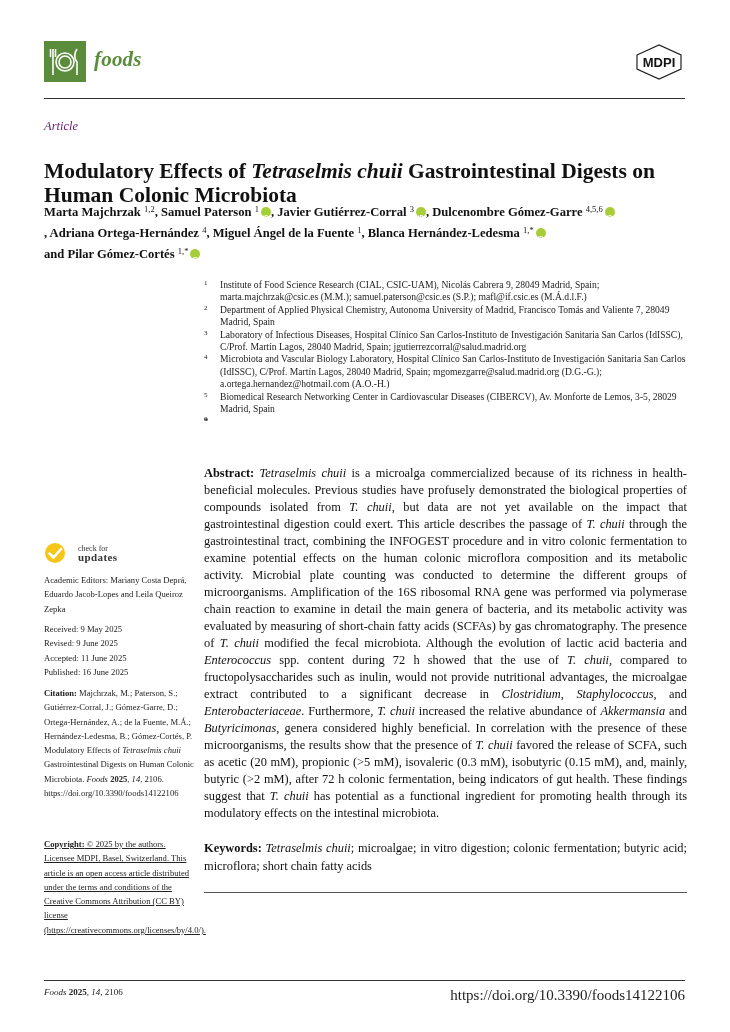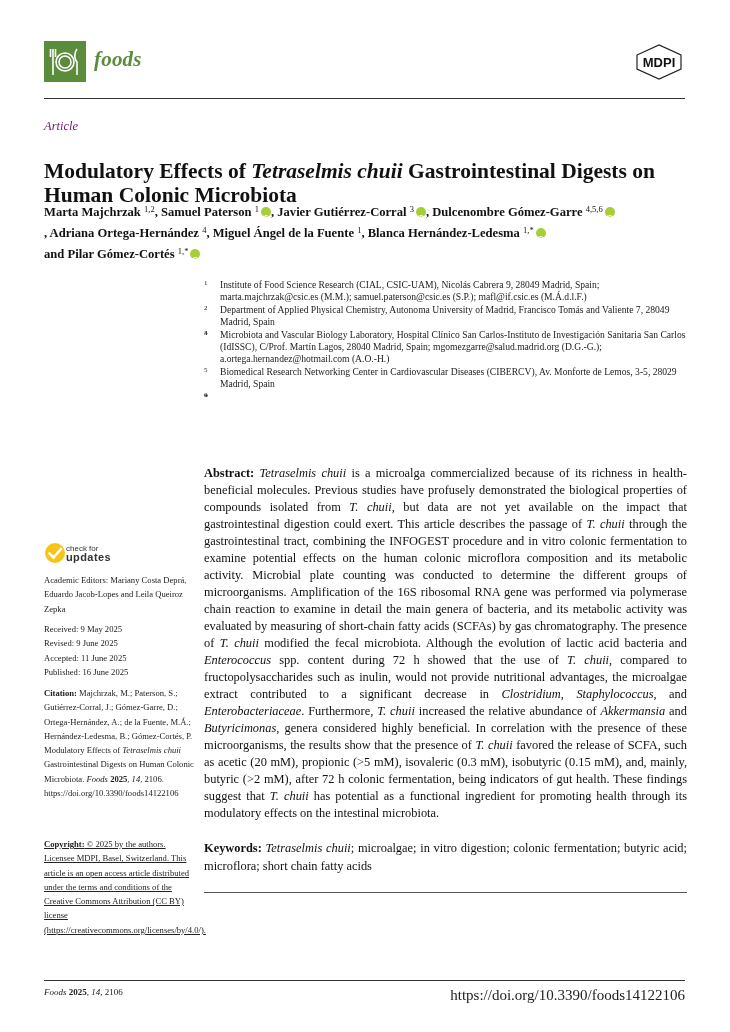--- a/index.html
+++ b/index.html
@@ -30,21 +30,21 @@
 
   .abstract { position: absolute; left: 204px; top: 465px; width: 483px; font-size: 12.4px; line-height: 17px; color: #111; text-align: justify; }
   .abstract b, .keywords b { font-weight: bold; }
   .abstract i, .keywords i { font-style: italic; }
   .keywords { position: absolute; left: 204px; top: 840px; width: 483px; font-size: 12.4px; line-height: 17.75px; color: #111; text-align: justify; }
   .abstract-rule { position: absolute; left: 204px; top: 892px; width: 483px; height: 1px; background: #555; }
 
   .side { position: absolute; left: 44px; width: 150px; font-size: 8.6px; line-height: 14.3px; color: #222; }
   .check-updates { position: absolute; left: 44px; top: 541px; width: 80px; height: 24px; display: flex; align-items: center; }
   .check-icon { width: 22px; height: 22px; }
-  .check-text { margin-left: 0; font-family: Liberation Sans, sans-serif; color: #333; font-size: 8px; line-height: 8.5px; }
+  .check-text { margin-left: 12px; font-family: Liberation Serif, serif; color: #333; font-size: 8px; line-height: 8.5px; }
   .check-text .upd { font-weight: bold; font-size: 11px; letter-spacing: 0.4px; }
   .side b { font-weight: bold; }
   .side i { font-style: italic; }
 
   .footer-rule { position: absolute; left: 44px; top: 980px; width: 641px; height: 1px; background: #333; }
   .footer-left { position: absolute; left: 44px; top: 987px; font-size: 9px; color: #222; }
   .footer-left i { font-style: italic; }
   .footer-right { position: absolute; right: 45px; top: 987px; font-size: 15px; color: #222; }
 </style>
 </head>
@@ -75,21 +75,21 @@
 <div class="header-rule"></div>
 
 <div class="article-type">Article</div>
 <div class="title"><span>Modulatory Effects of </span><i>Tetraselmis chuii</i><span> Gastrointestinal Digests on Human Colonic Microbiota</span></div>
 
 <div class="authors" id="authors"><span>Marta Majchrzak </span><sup>1,2</sup>, <span>Samuel Paterson </span><sup>1</sup><span class="orcid"></span>, <span>Javier Gutiérrez-Corral </span><sup>3</sup><span class="orcid"></span>, <span>Dulcenombre Gómez-Garre </span><sup>4,5,6</sup><span class="orcid"></span><br>, <span>Adriana Ortega-Hernández </span><sup>4</sup>, <span>Miguel Ángel de la Fuente </span><sup>1</sup>, <span>Blanca Hernández-Ledesma </span><sup>1,*</sup><span class="orcid"></span><br> and <span>Pilar Gómez-Cortés </span><sup>1,*</sup><span class="orcid"></span></div>
 
 <div class="affiliations" id="affiliations">
     <div class="aff"><span class="aff-num">1</span><span>Institute of Food Science Research (CIAL, CSIC-UAM), Nicolás Cabrera 9, 28049 Madrid, Spain; marta.majchrzak@csic.es (M.M.); samuel.paterson@csic.es (S.P.); mafl@if.csic.es (M.Á.d.l.F.)</span></div>
     <div class="aff"><span class="aff-num">2</span><span>Department of Applied Physical Chemistry, Autonoma University of Madrid, Francisco Tomás and Valiente 7, 28049 Madrid, Spain</span></div>
-    <div class="aff"><span class="aff-num">3</span></div>
+    <div class="aff"><span class="aff-num">3</span><span>Laboratory of Infectious Diseases, Hospital Clínico San Carlos-Instituto de Investigación Sanitaria San Carlos (IdISSC), C/Prof. Martín Lagos, 28040 Madrid, Spain; jgutierrezcorral@salud.madrid.org</span></div>
     <div class="aff"><span class="aff-num">4</span><span>Microbiota and Vascular Biology Laboratory, Hospital Clínico San Carlos-Instituto de Investigación Sanitaria San Carlos (IdISSC), C/Prof. Martín Lagos, 28040 Madrid, Spain; mgomezgarre@salud.madrid.org (D.G.-G.); a.ortega.hernandez@hotmail.com (A.O.-H.)</span></div>
     <div class="aff"><span class="aff-num">5</span><span>Biomedical Research Networking Center in Cardiovascular Diseases (CIBERCV), Av. Monforte de Lemos, 3-5, 28029 Madrid, Spain</span></div>
     <div class="aff"><span class="aff-num">6</span></div>
     <div class="aff"><span class="aff-star">*</span></div>
   </div>
 
 <div class="check-updates">
   <svg class="check-icon" viewBox="0 0 22 22">
     <circle cx="11" cy="11" r="10" fill="#f5c518"></circle>
     <path d="M5.5 11.5 L9.5 15.5 L17 7" stroke="#fff" stroke-width="2.6" fill="none" stroke-linecap="round"></path>

